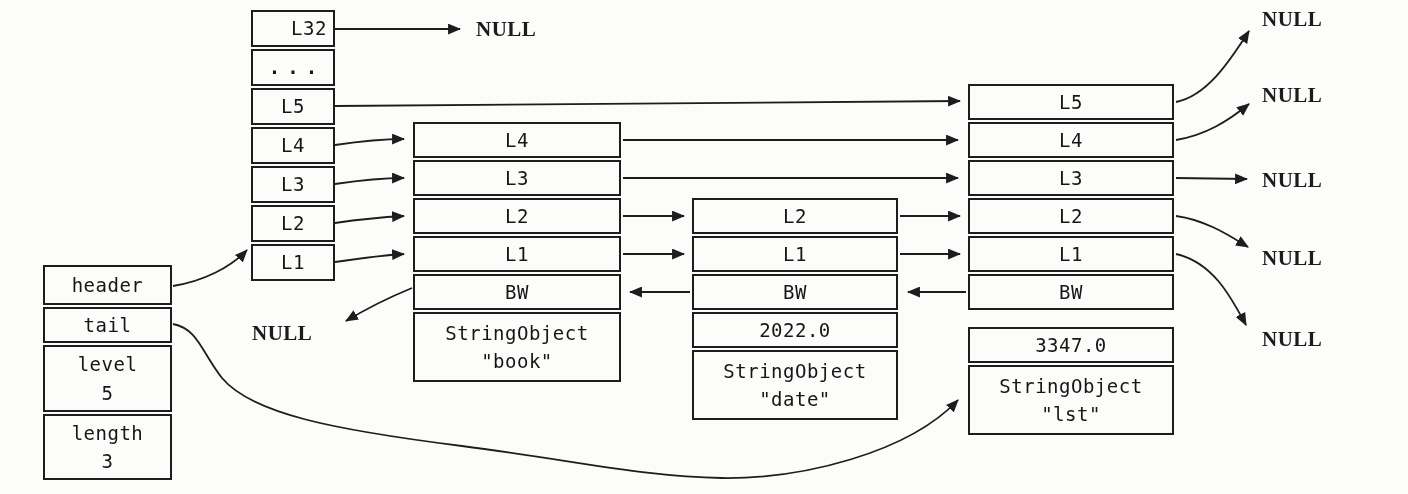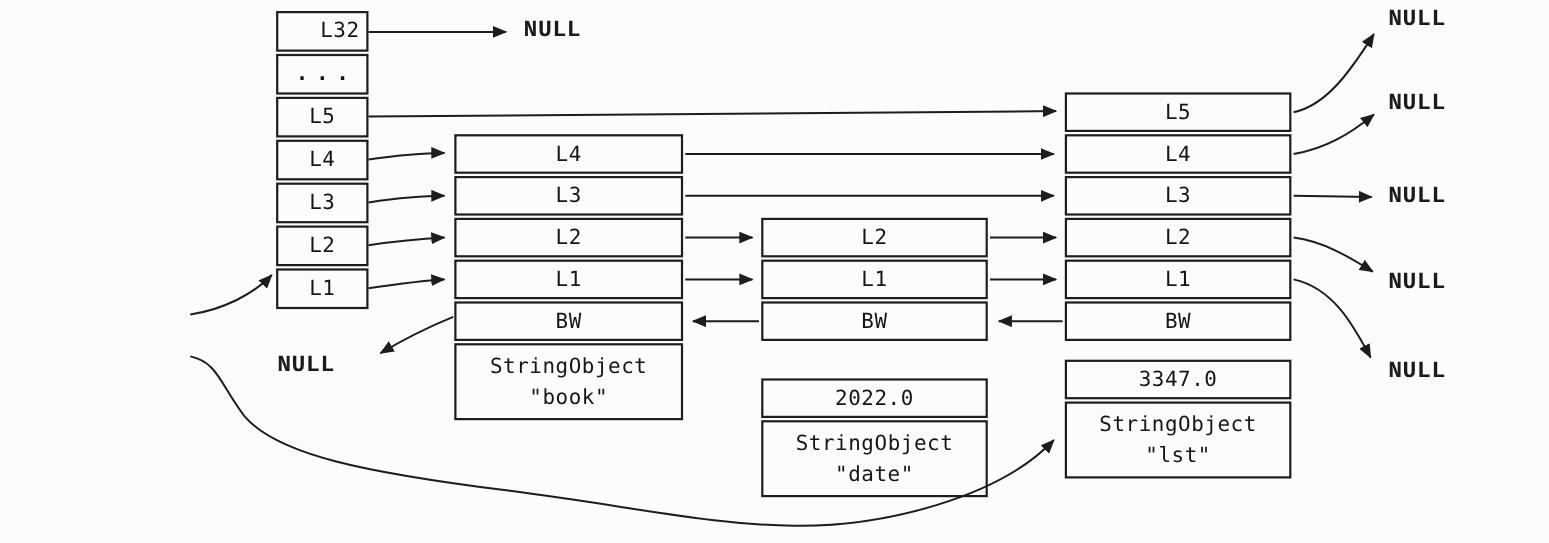--- a/index.html
+++ b/index.html
@@ -14,21 +14,21 @@
     border:2px solid #1d1d1d;
     display:flex; align-items:center; justify-content:center;
     font-size:19px; color:#161616; letter-spacing:0.5px;
     background:transparent;
     line-height:1.2;
   }
   .cell.two { flex-direction:column; line-height:1.5; }
   .cell.dots { letter-spacing:7px; text-indent:7px; font-weight:bold; }
   .nul {
     position:absolute;
-    font-family:Liberation Mono, monospace;
+    font-family:Liberation Serif, serif;
     font-weight:bold; font-size:21px; color:#1b1b1b;
     letter-spacing:0.5px; white-space:nowrap;
   }
   svg.arrows { position:absolute; left:0; top:0; width:1408px; height:494px; pointer-events:none; }
   svg.arrows path.a { stroke:#1d1d1d; stroke-width:1.8; fill:none; }
 </style>
 </head>
 <body>
 
 <div id="stage">
@@ -56,20 +56,36 @@
     <path class="a" marker-end="url(#ah)" d="M 900 254 L 960 254"></path>
     <path class="a" marker-end="url(#ah)" d="M 966 292 L 908 292"></path>
     <path class="a" marker-end="url(#ah)" d="M 412 288 C 390 297 366 309 346 321"></path>
     <path class="a" marker-end="url(#ah)" d="M 1176 102 C 1206 96 1228 64 1249 31"></path>
     <path class="a" marker-end="url(#ah)" d="M 1176 140 C 1206 135 1228 121 1249 104"></path>
     <path class="a" marker-end="url(#ah)" d="M 1176 178 L 1247 179"></path>
     <path class="a" marker-end="url(#ah)" d="M 1176 216 C 1206 220 1230 236 1248 247"></path>
     <path class="a" marker-end="url(#ah)" d="M 1176 254 C 1212 262 1230 295 1246 325"></path>
   </svg>
 
+  <div class="box" style="left:43px; top:265px; width:129px;">
+    <div class="cell" style="height:40px;">
+      <span>header</span>
+    </div>
+    <div class="cell" style="height:36px;">
+      <span>tail</span>
+    </div>
+    <div class="cell two" style="height:67px;">
+      <span>level</span>
+      <span>5</span>
+    </div>
+    <div class="cell two" style="height:66px;">
+      <span>length</span>
+      <span>3</span>
+    </div>
+  </div>
 
   <div class="box" style="left:251px; top:10px; width:84px;">
     <div class="cell" style="height:37px;padding-left:32px;">L32</div>
     <div class="cell dots" style="height:37px;">...</div>
     <div class="cell" style="height:37px;">L5</div>
     <div class="cell" style="height:37px;">L4</div>
     <div class="cell" style="height:37px;">L3</div>
     <div class="cell" style="height:37px;">L2</div>
     <div class="cell" style="height:37px;">L1</div>
   </div>
@@ -83,21 +99,21 @@
     <div class="cell two" style="height:70px;">
       <span>StringObject</span>
       <span>"book"</span>
     </div>
   </div>
 
   <div class="box" style="left:692px; top:198px; width:206px;">
     <div class="cell" style="height:36px;">L2</div>
     <div class="cell" style="height:36px;">L1</div>
     <div class="cell" style="height:36px;">BW</div>
-    <div class="cell" style="height:36px;margin-top:32px;">2022.0</div>
+    <div class="cell" style="height:36px;">2022.0</div>
     <div class="cell two" style="height:70px;">
       <span>StringObject</span>
       <span>"date"</span>
     </div>
   </div>
 
   <div class="box" style="left:968px; top:84px; width:206px;">
     <div class="cell" style="height:36px;">L5</div>
     <div class="cell" style="height:36px;">L4</div>
     <div class="cell" style="height:36px;">L3</div>

